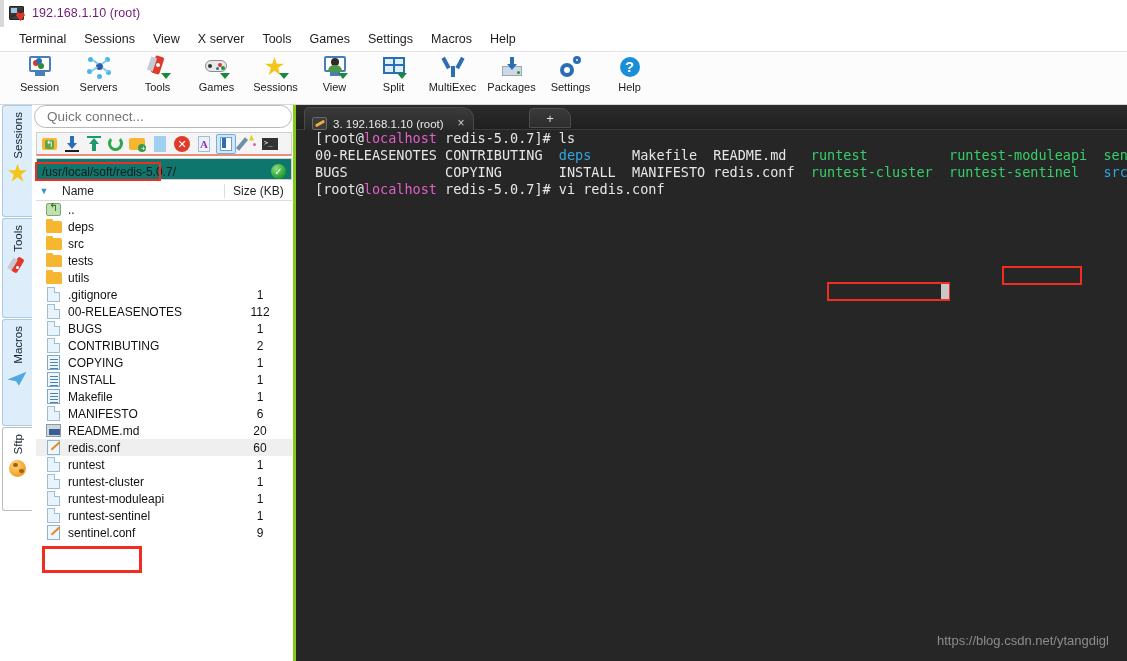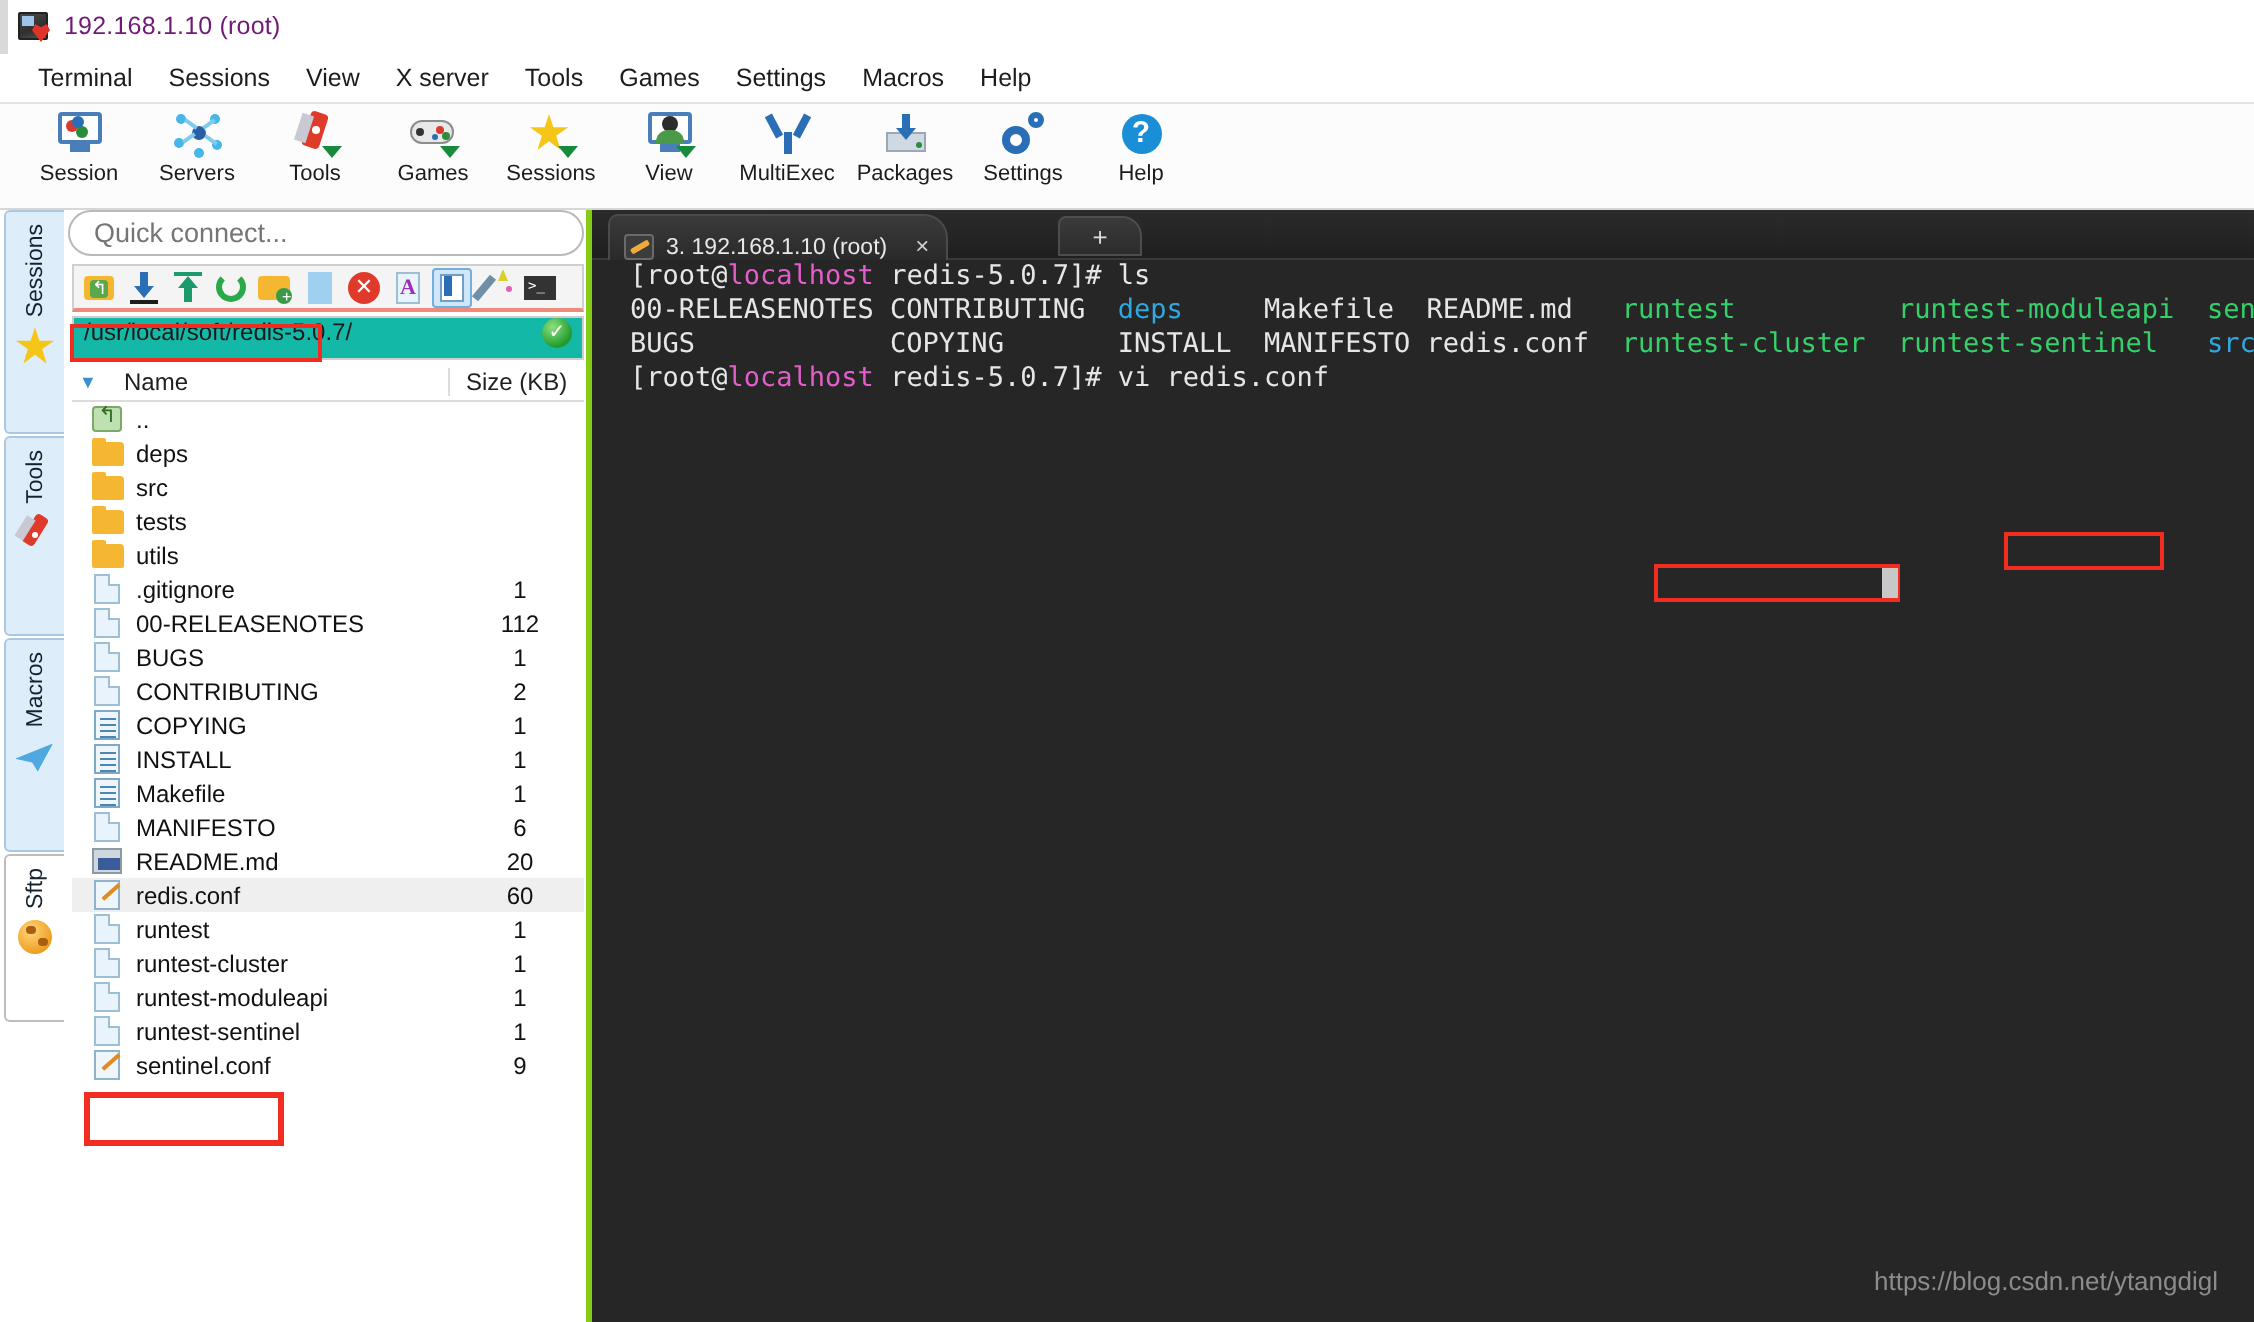--- a/index.html
+++ b/index.html
@@ -97,21 +97,21 @@
   .sftp-toolbar {
     position:absolute; left:2px; top:27px; width:256px; height:24px;
     background:#f4f4f4; border:1px solid #cfcfcf; border-bottom:2px solid #f08a7a;
     display:flex; align-items:center; padding-left:3px;
   }
   .sf-ico { width:20px; height:20px; margin-right:2px; position:relative; cursor:pointer; border-radius:2px; }
   .sf-ico.sel { background:#cfe6fb; border:1px solid #72aede; }
 
   .pathbar {
     position:absolute; left:2px; top:53px; width:256px; height:22px;
-    background:#14b8a6; border:1px solid #cfcfcf; display:flex; align-items:flex-start;
+    background:#0f766e; border:1px solid #cfcfcf; display:flex; align-items:flex-end;
   }
   .pathbar-input {
     font-size:12px; color:#1a1a1a; padding-left:5px; flex:1;
     font-family:"Liberation Sans", sans-serif; border:none; background:transparent; outline:none;
   }
   .ok-circle {
     width:15px; height:15px; border-radius:50%; margin-right:5px; flex:none;
     background:radial-gradient(circle at 35% 30%, #8ede7f, #1f9c2e 70%);
     display:flex; align-items:center; justify-content:center;
     color:#fff; font-size:10px; line-height:1;
@@ -302,20 +302,31 @@
       <div class="tb-ico">
         <div class="mon"></div>
           <div class="mon-base"></div>
         <div class="dot" style="left:9px;top:3px;width:8px;height:8px;background:#2c2c2c;"></div>
         <div style="position:absolute;left:6px;top:10px;width:14px;height:7px;background:#4a9a4a;border-radius:6px 6px 0 0;"></div>
         <div class="arrow-green"></div>
       </div>
       <div class="tb-lbl">View</div>
     </div>
 
+    <div class="tb-btn">
+      <div class="tb-ico">
+        <div style="position:absolute;left:2px;top:2px;width:22px;height:17px;background:#2a6fb5;"></div>
+        <div style="position:absolute;left:4px;top:4px;width:8px;height:5px;background:#dff0fb;"></div>
+        <div style="position:absolute;left:14px;top:4px;width:8px;height:5px;background:#dff0fb;"></div>
+        <div style="position:absolute;left:4px;top:11px;width:8px;height:6px;background:#dff0fb;"></div>
+        <div style="position:absolute;left:14px;top:11px;width:8px;height:6px;background:#dff0fb;"></div>
+        <div class="arrow-green"></div>
+      </div>
+      <div class="tb-lbl">Split</div>
+    </div>
 
     <div class="tb-btn">
       <div class="tb-ico">
         <div style="position:absolute;left:11px;top:11px;width:4px;height:11px;background:#2a6fb5;"></div>
         <div style="position:absolute;left:4px;top:2px;width:4px;height:12px;background:#2a6fb5;transform:rotate(-28deg);"></div>
         <div style="position:absolute;left:18px;top:2px;width:4px;height:12px;background:#2a6fb5;transform:rotate(28deg);"></div>
       </div>
       <div class="tb-lbl">MultiExec</div>
     </div>
 

